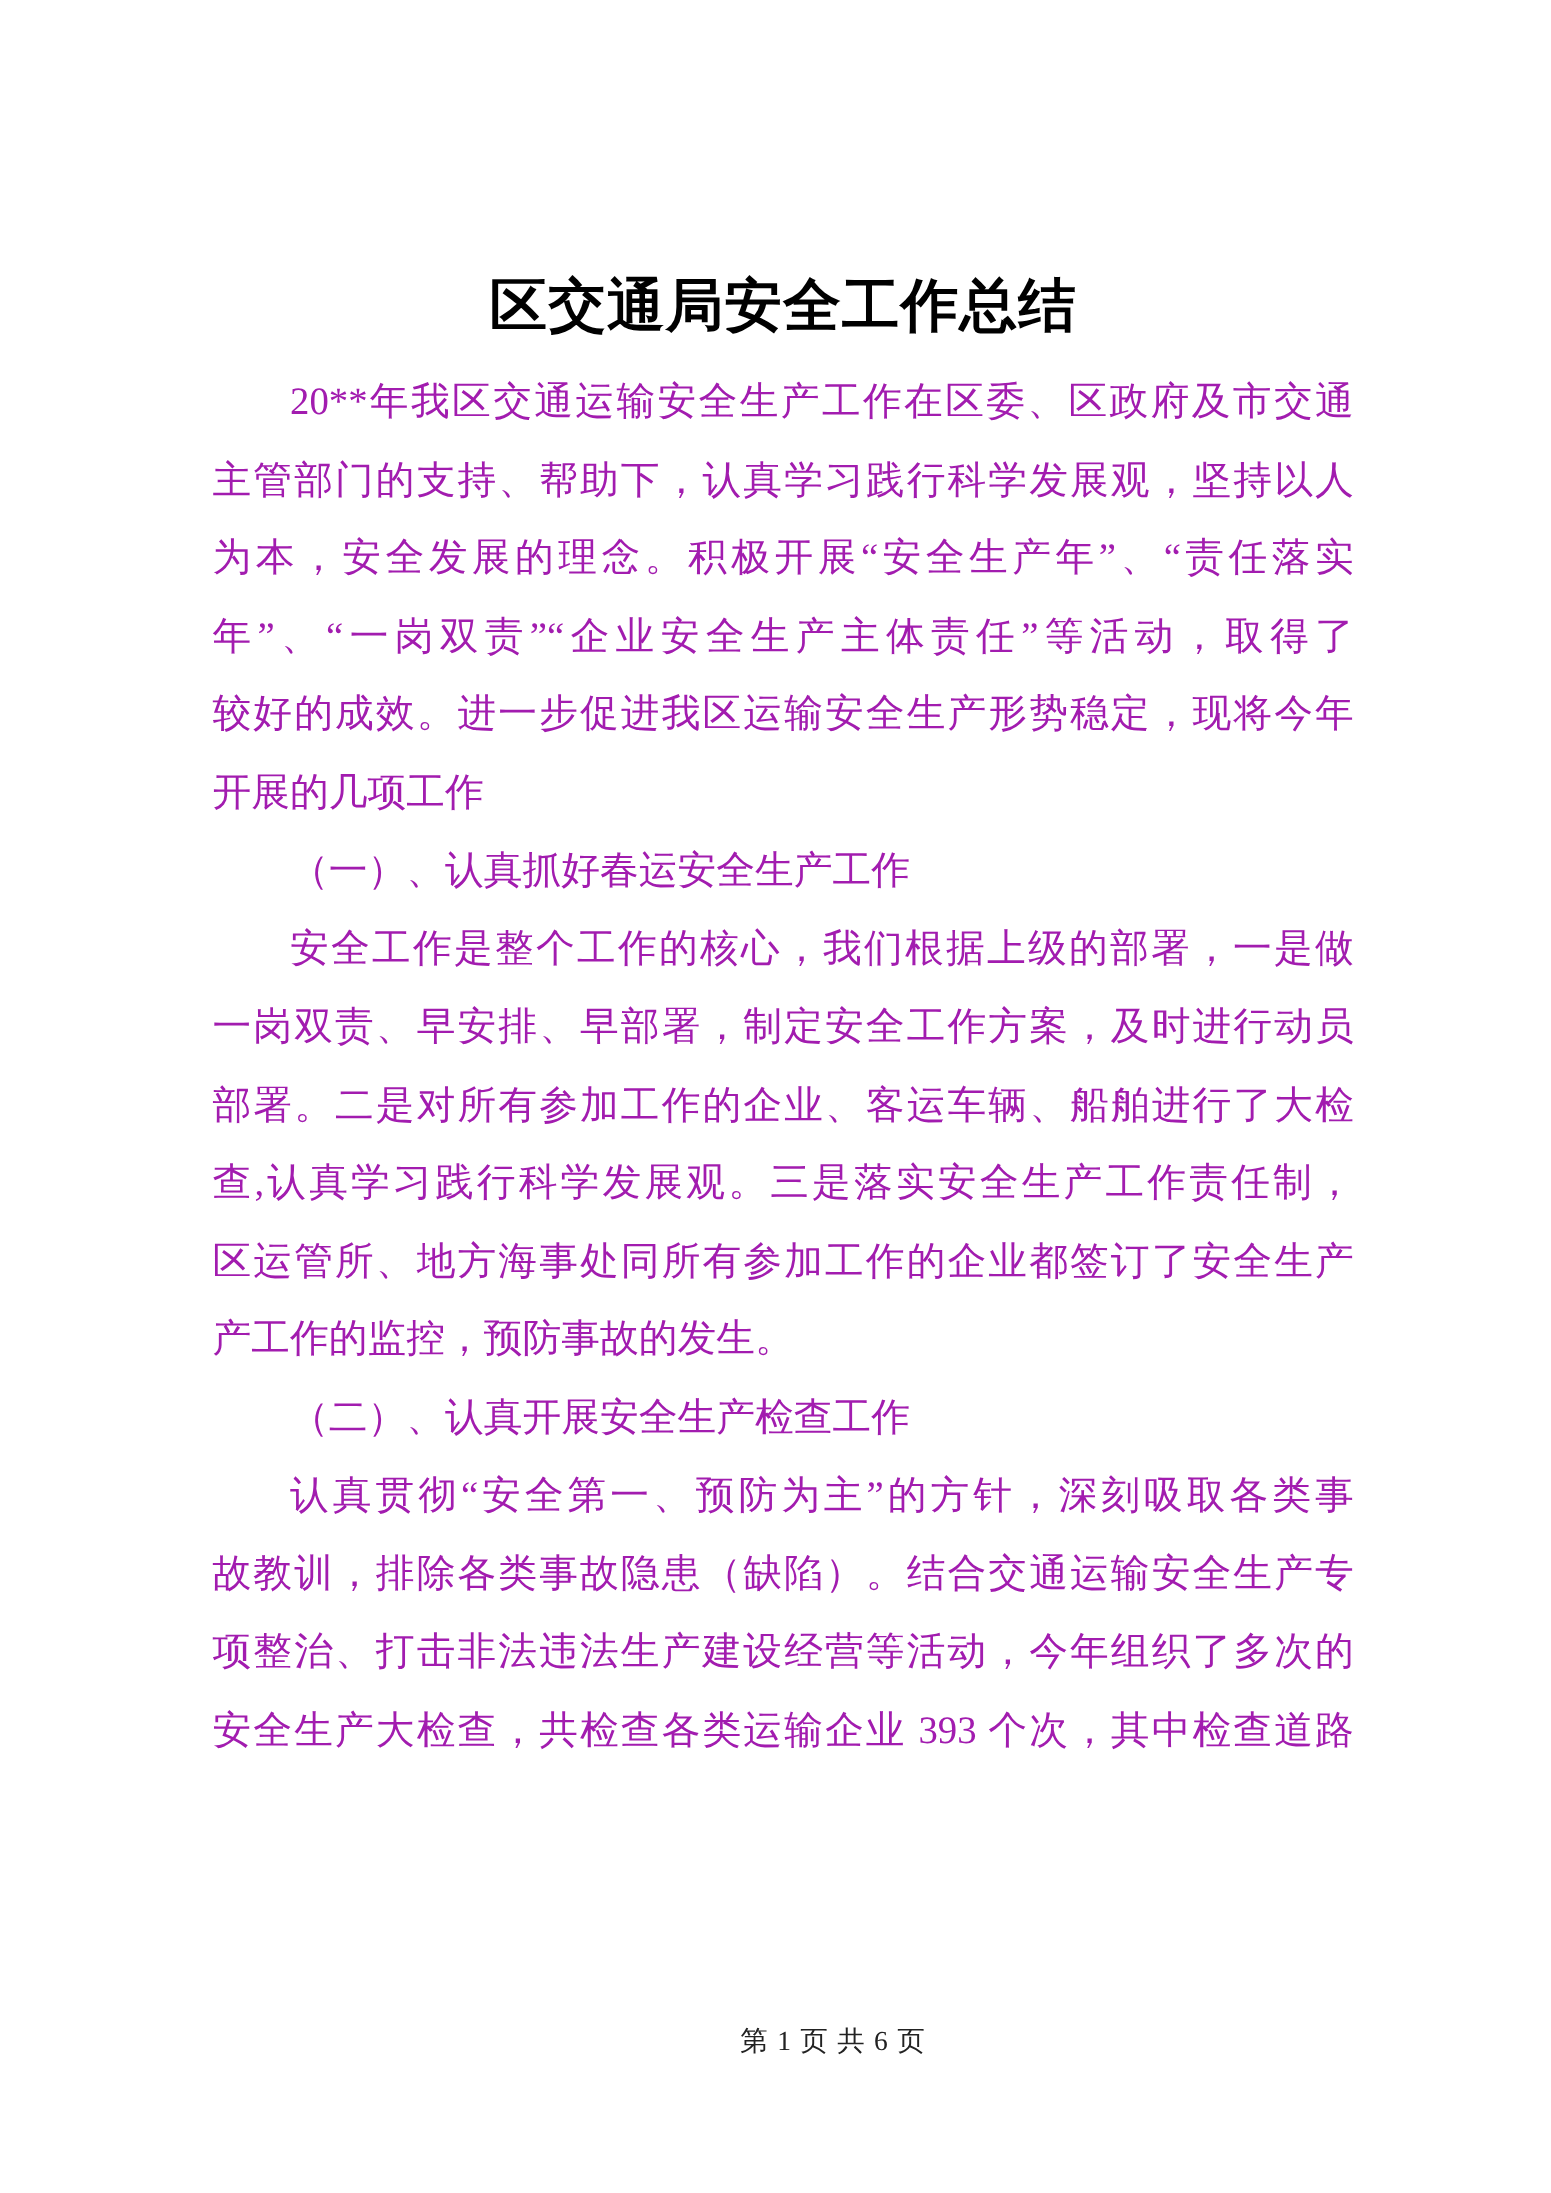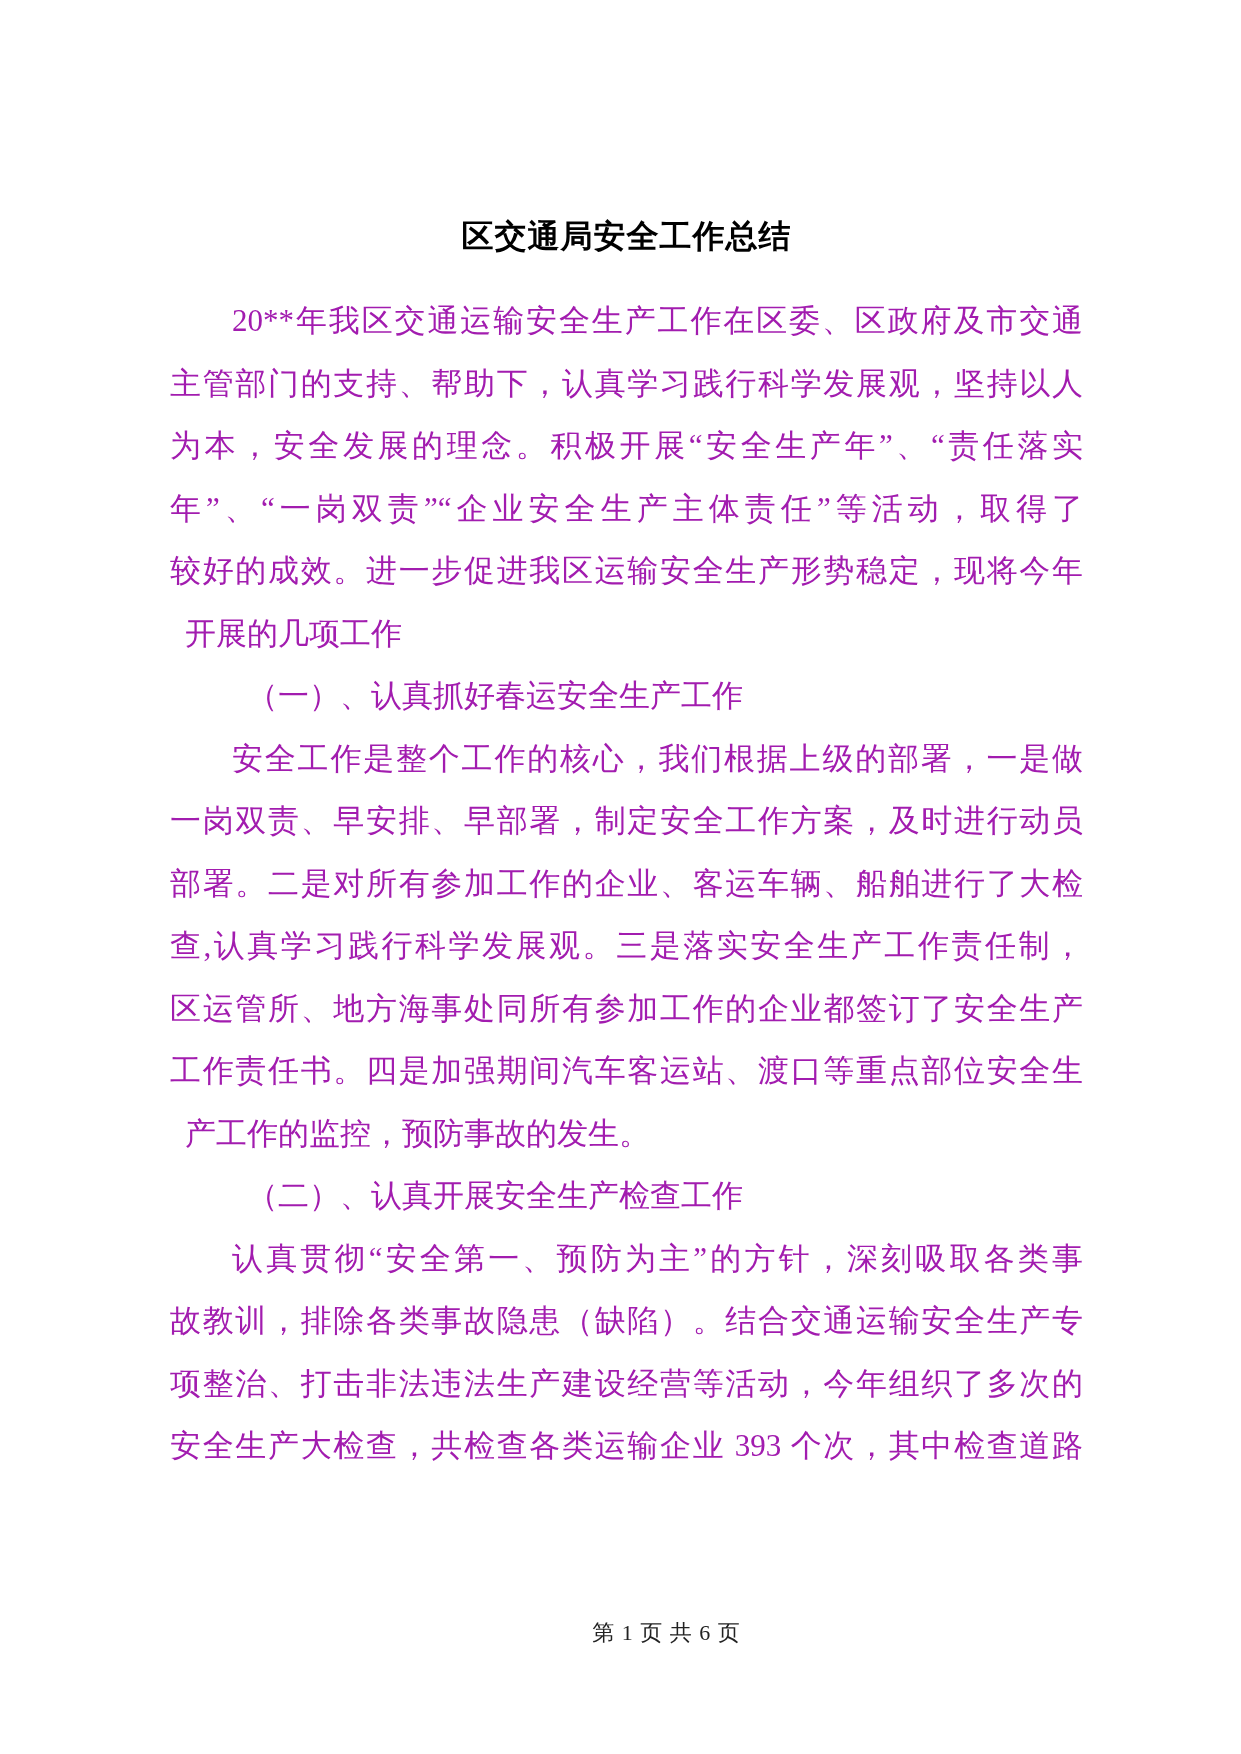--- a/index.html
+++ b/index.html
@@ -20,21 +20,21 @@
     left: 0; top: 0;
     width: 1241px;
     height: 1754px;
     background: #ffffff;
   }
   .doc-title {
     position: absolute;
     left: 170px;
     top: 216px;
     width: 913px;
-    font-size: 32px;
+    font-size: 46px;
     line-height: 1.25;
     font-weight: bold;
     color: #000000;
     text-align: center;
     letter-spacing: 1px;
     white-space: nowrap;
   }
   .doc-body {
     position: absolute;
     left: 170px;
@@ -45,21 +45,20 @@
     color: #a21caf;
   }
   .line {
     text-align: justify;
     text-align-last: justify;
     white-space: nowrap;
     height: 62.5px;
   }
   .line.lastline {
     text-align-last: left;
-    margin-left: 15px;
   }
   .line.indent {
     text-indent: 2em;
   }
   .page-footer {
     position: absolute;
     left: 0;
     top: 1618px;
     width: 1241px;
     font-size: 22px;
@@ -87,21 +86,20 @@
     <div class="line">较好的成效。进一步促进我区运输安全生产形势稳定，现将今年</div>
     <div class="line lastline">开展的几项工作</div>
 
     <div class="line indent lastline">（一）、认真抓好春运安全生产工作</div>
 
     <div class="line indent">安全工作是整个工作的核心，我们根据上级的部署，一是做</div>
     <div class="line">一岗双责、早安排、早部署，制定安全工作方案，及时进行动员</div>
     <div class="line">部署。二是对所有参加工作的企业、客运车辆、船舶进行了大检</div>
     <div class="line">查,认真学习践行科学发展观。三是落实安全生产工作责任制，</div>
     <div class="line">区运管所、地方海事处同所有参加工作的企业都签订了安全生产</div>
-    <div class="line">工作责任书。四是加强期间汽车客运站、渡口等重点部位安全生</div>
     <div class="line lastline">产工作的监控，预防事故的发生。</div>
 
     <div class="line indent lastline">（二）、认真开展安全生产检查工作</div>
 
     <div class="line indent">认真贯彻“安全第一、预防为主”的方针，深刻吸取各类事</div>
     <div class="line">故教训，排除各类事故隐患（缺陷）。结合交通运输安全生产专</div>
     <div class="line">项整治、打击非法违法生产建设经营等活动，今年组织了多次的</div>
     <div class="line">安全生产大检查，共检查各类运输企业 393 个次，其中检查道路</div>
 
   </div>

